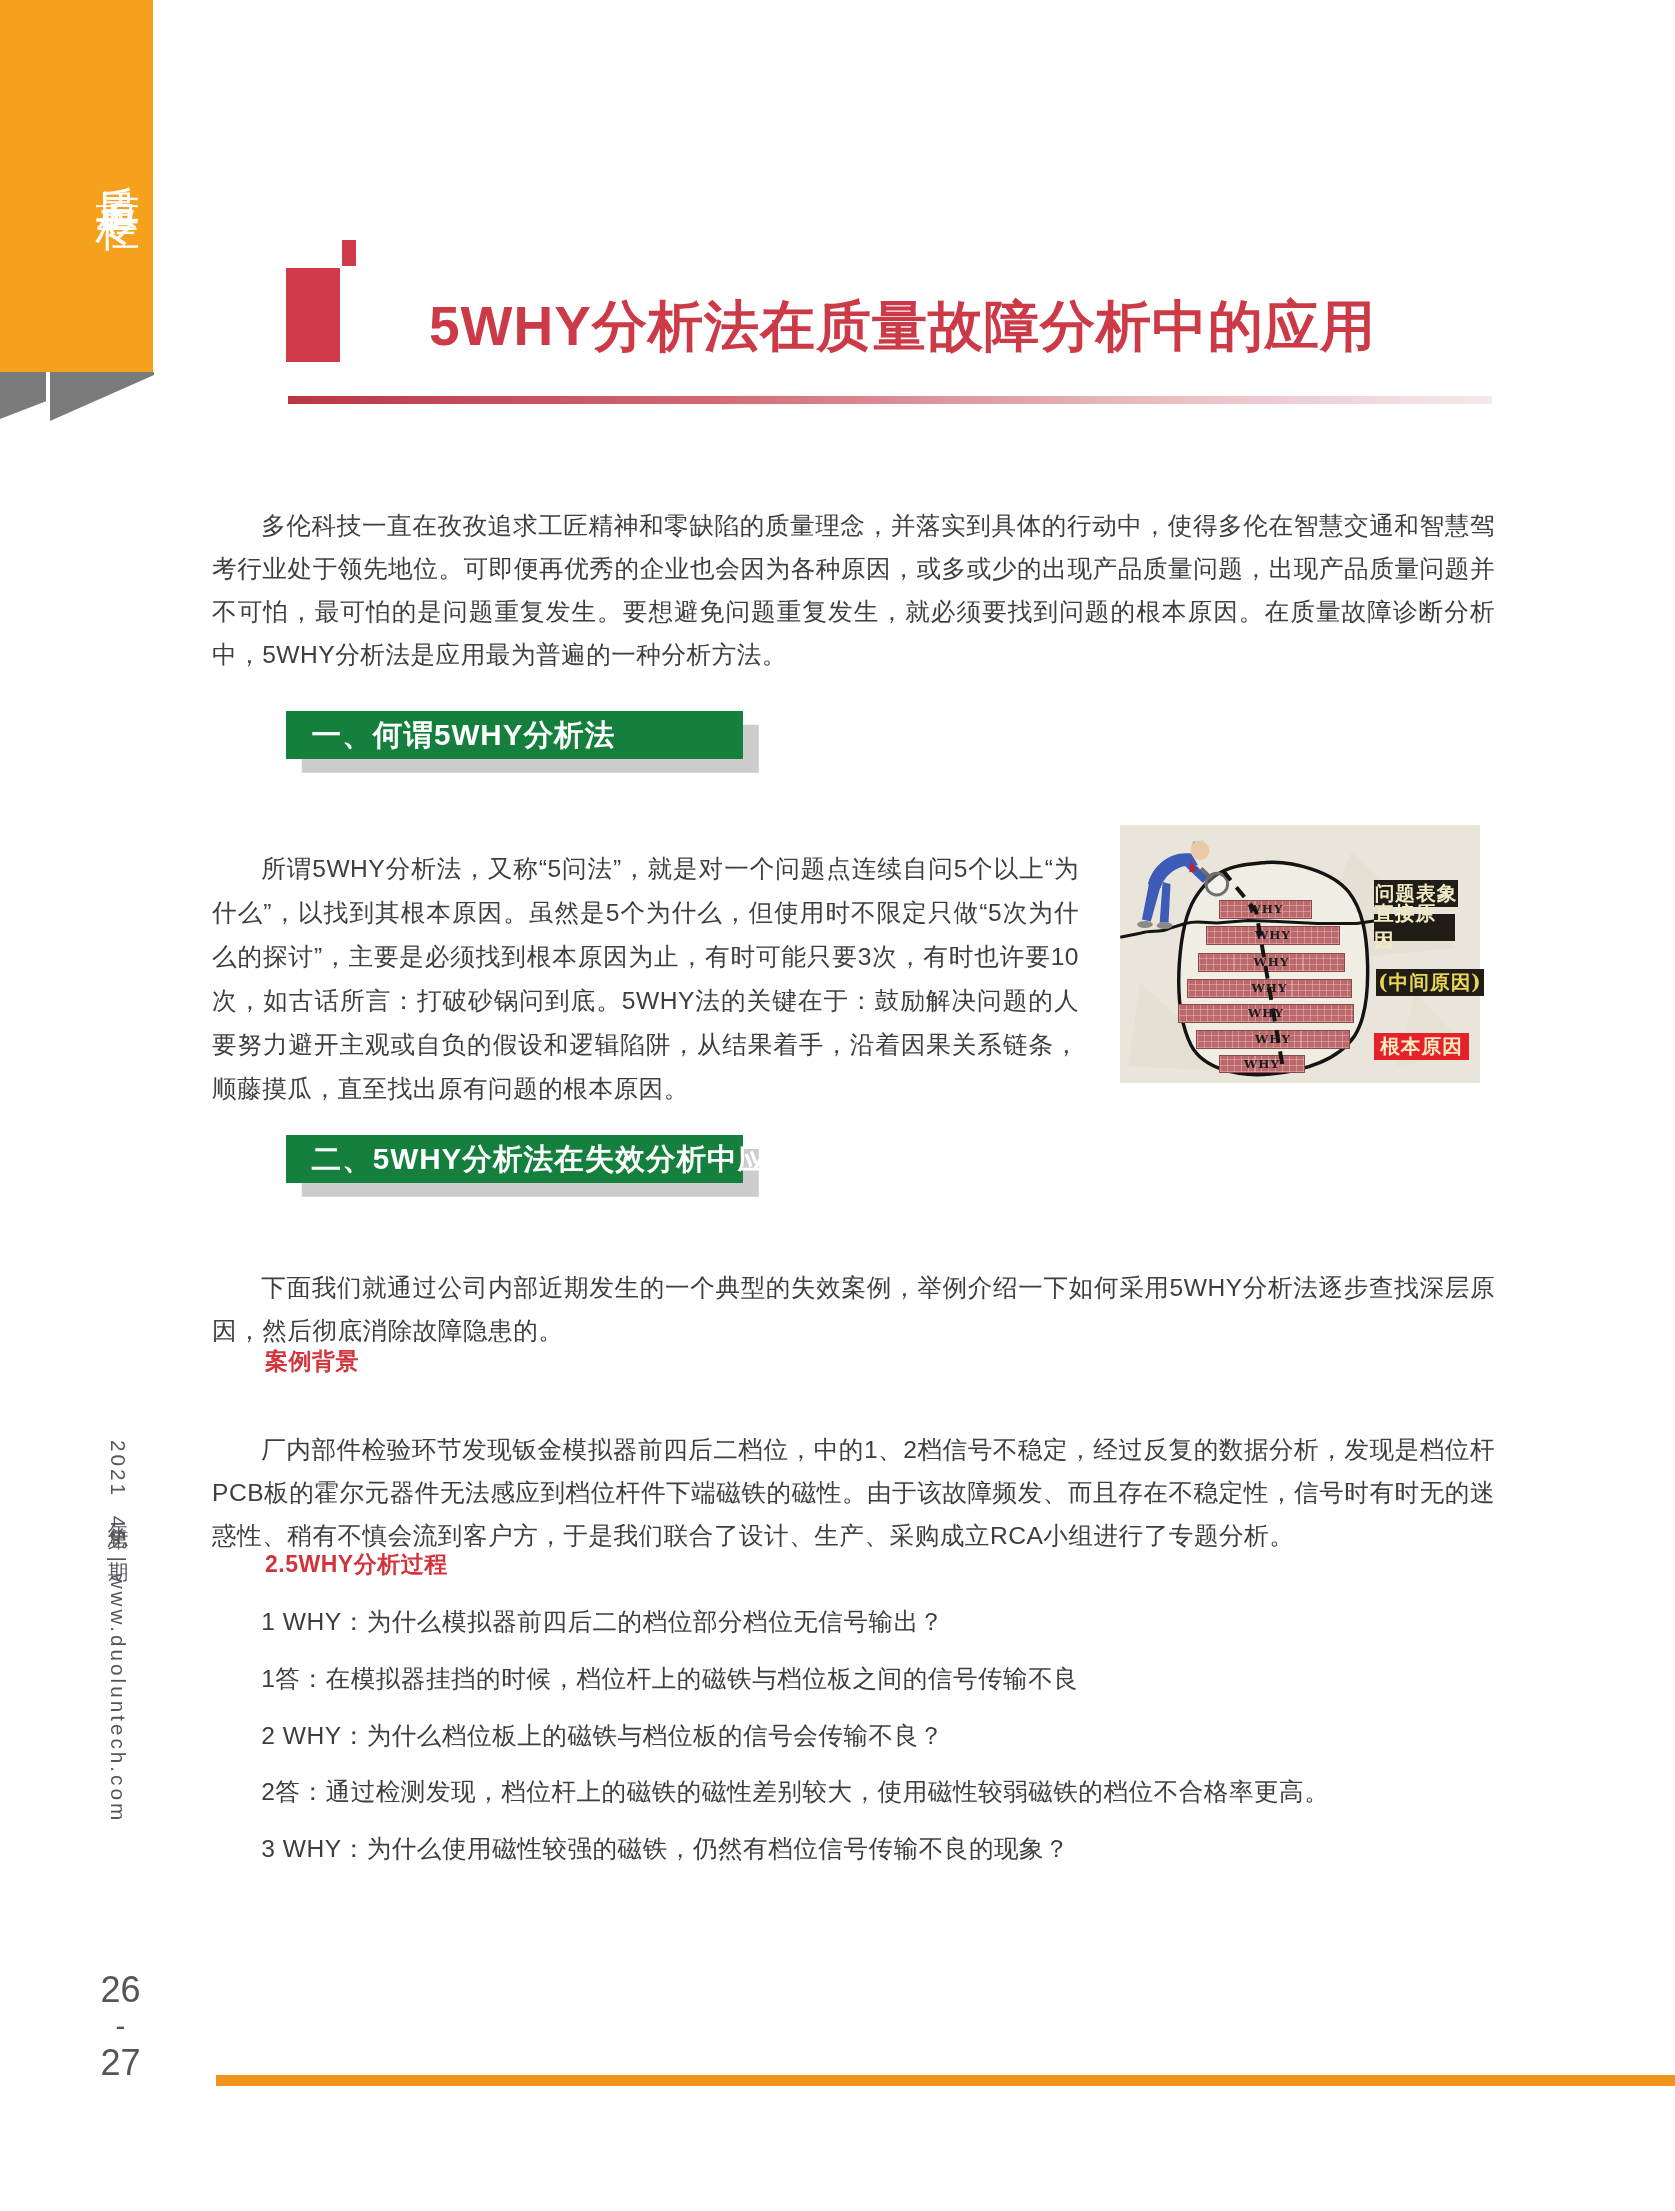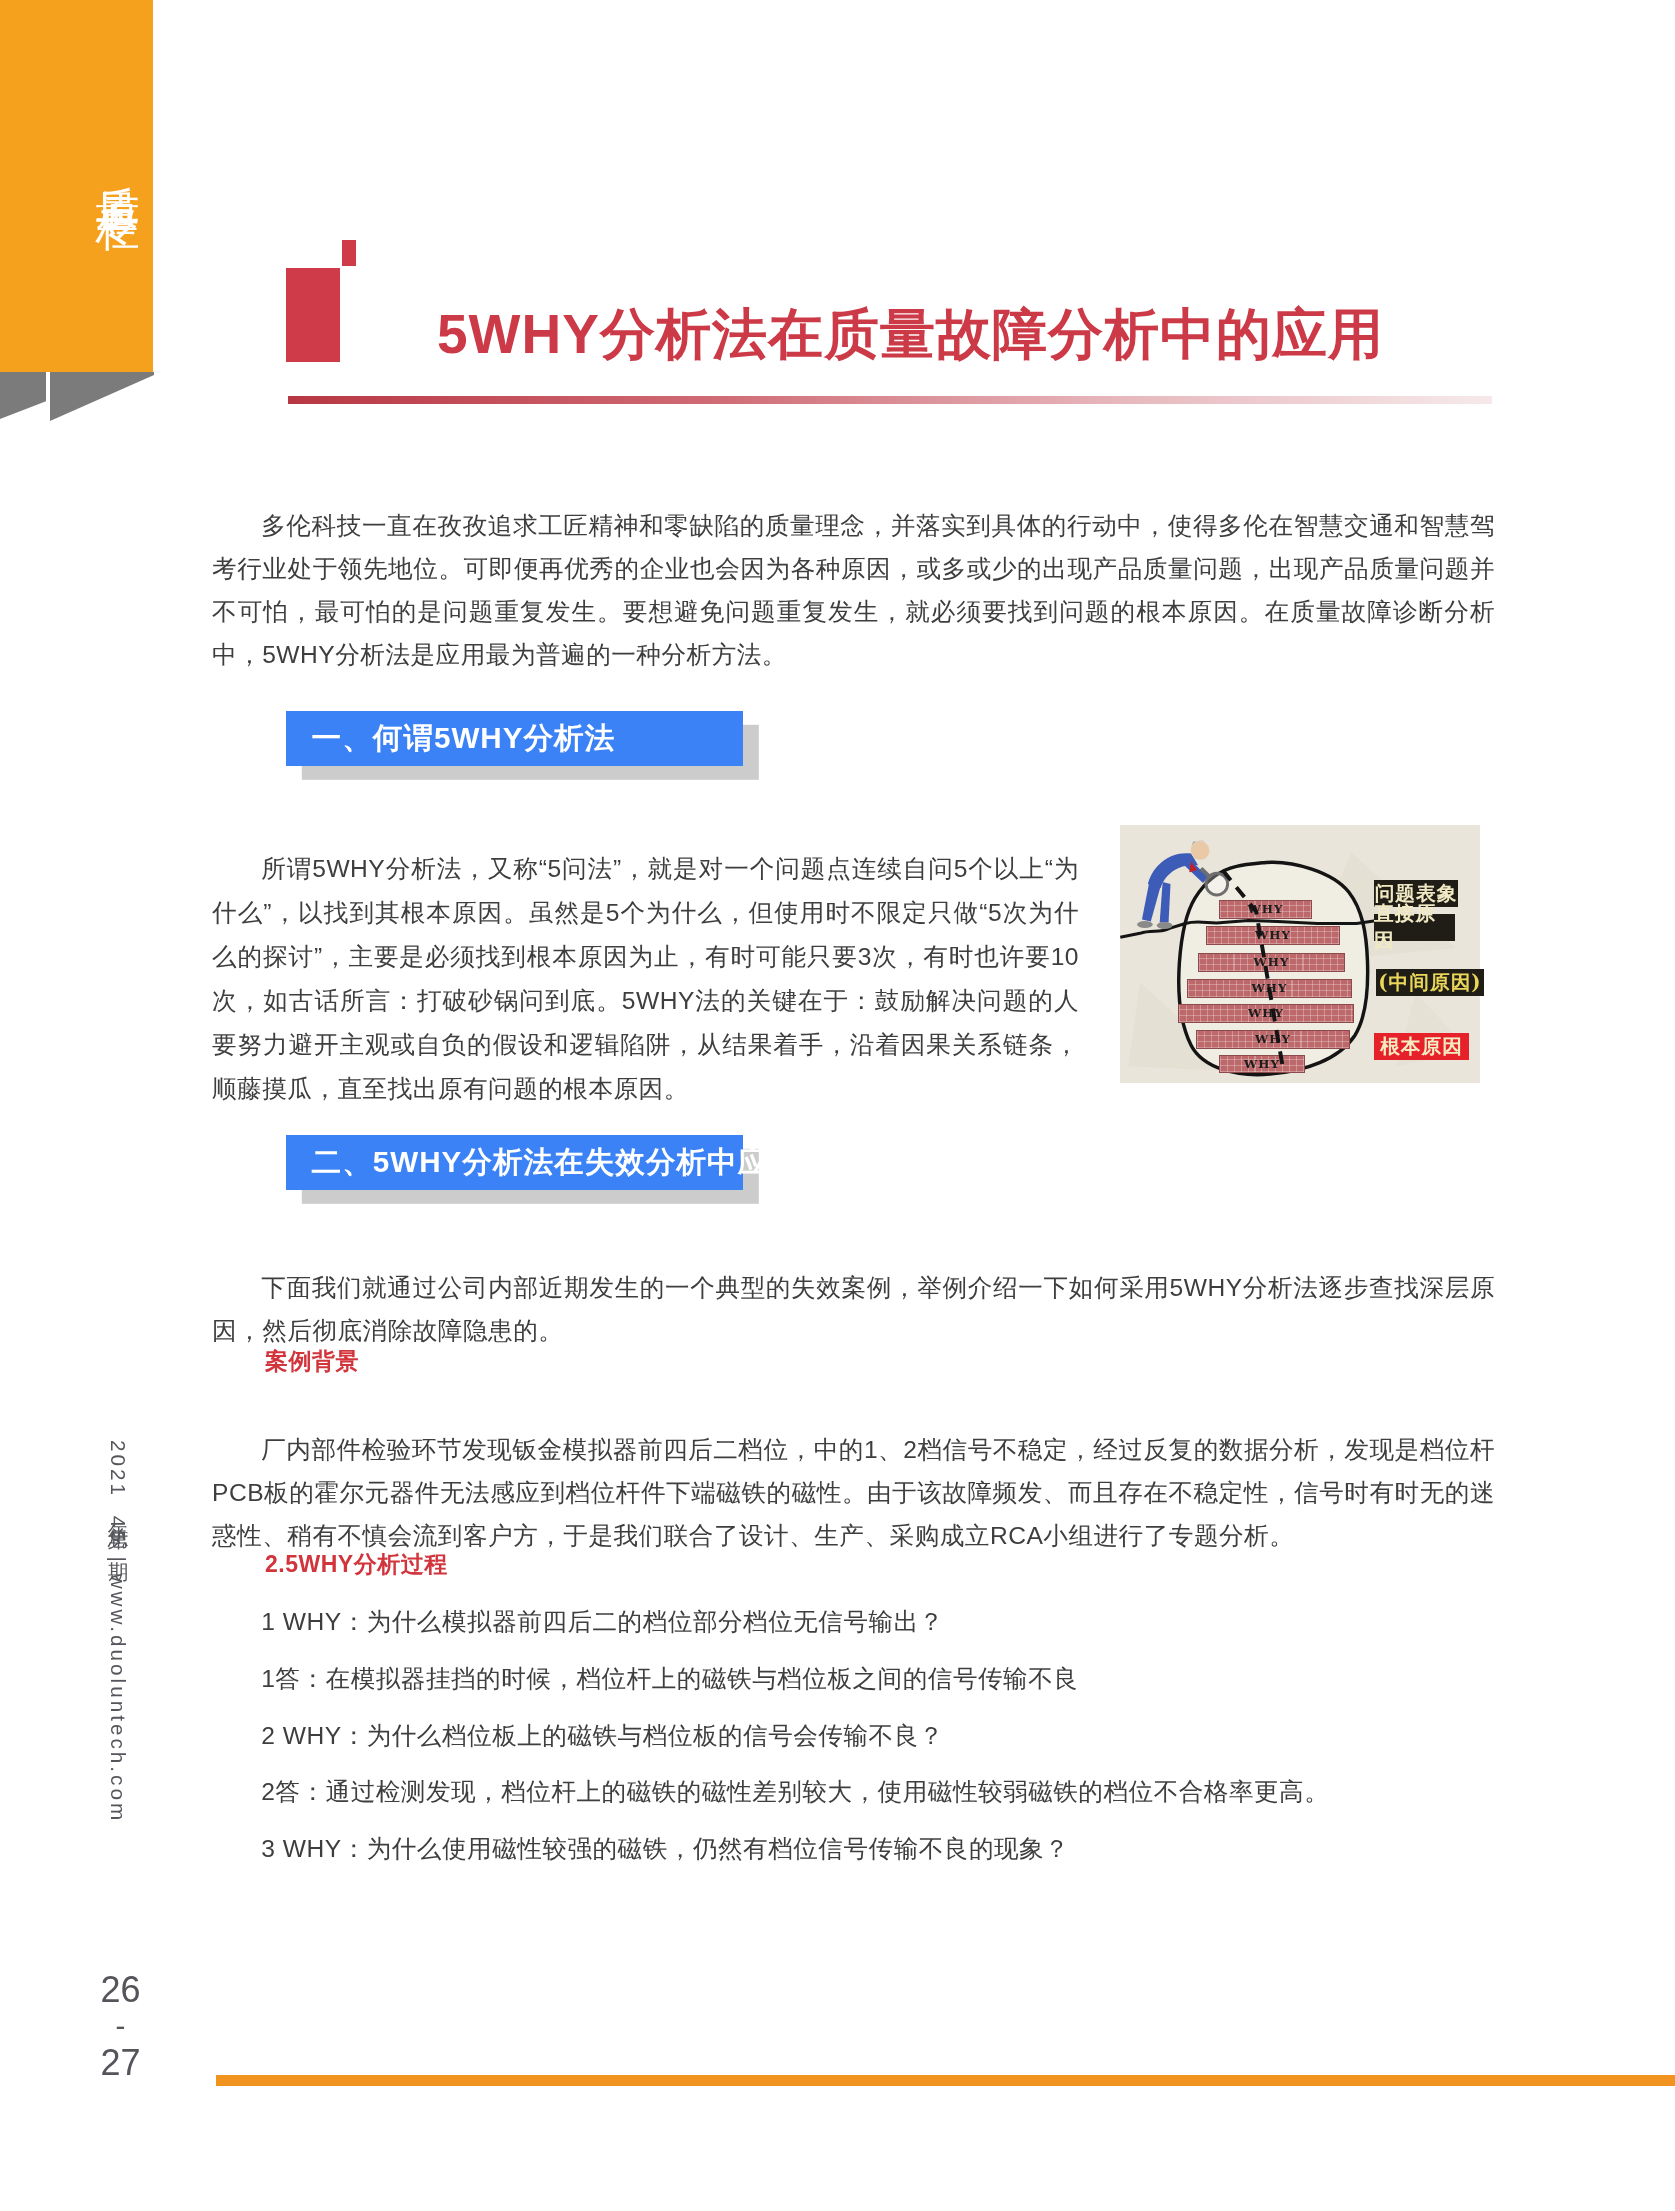--- a/index.html
+++ b/index.html
@@ -30,21 +30,21 @@
   .page-title{
     position:absolute;left:429px;top:290px;font-size:55px;font-weight:bold;color:#cd3a47;
     letter-spacing:1px;white-space:nowrap;
   }
   .title-divider{position:absolute;left:288px;top:396px;width:1204px;height:7.9px;
     background:linear-gradient(to right,#b83744,#cf6a74 35%,#e7b9be 70%,#f6e9ea 100%);}
   
   .para{color:#3e3e3e;font-size:24.6px;line-height:43px;text-align:justify;text-indent:2em;letter-spacing:0.5px;}
   .intro{position:absolute;left:212px;top:479px;width:1283px;}
   .sec-banner{
-    position:absolute;left:286px;width:457px;height:55px;background:#3b82f6;color:#ffffff;
+    position:absolute;left:286px;width:457px;height:48px;background:#15803d;color:#ffffff;
     font-weight:bold;font-size:29.6px;display:flex;align-items:center;padding-left:25.6px;
     box-sizing:border-box;box-shadow:15.8px 13.8px 0 0 #cccccc;letter-spacing:1px;white-space:nowrap;
   }
   #sec1-banner{top:711px;}
   #sec2-banner{top:1135px;}
   .sec1-body{position:absolute;left:212px;top:822px;width:867px;line-height:44px;}
   .sec2-lead{position:absolute;left:212px;top:1241px;width:1283px;}
   .red-subhead{position:absolute;left:265px;color:#d2343c;font-size:23px;font-weight:bold;letter-spacing:0.5px;}
   #case-title{top:1346px;}
   #process-title{top:1549px;}
@@ -83,21 +83,21 @@
 <div class="ribbon-right"></div>
 <div class="issue-vertical">2021 年总第45期 | www.duoluntech.com</div>
 <div class="page-numbers">
   <div class="pn">26</div>
   <div class="pn-dash">-</div>
   <div class="pn">27</div>
 </div>
 
 <div class="sq-big"></div>
 <div class="sq-small"></div>
-<h1 class="page-title" style="margin:8px;text-align:right;">5WHY分析法在质量故障分析中的应用</h1>
+<h1 class="page-title" style="margin:0;text-align:right;">5WHY分析法在质量故障分析中的应用</h1>
 <div class="title-divider"></div>
 
 <p class="para intro">多伦科技一直在孜孜追求工匠精神和零缺陷的质量理念，并落实到具体的行动中，使得多伦在智慧交通和智慧驾考行业处于领先地位。可即便再优秀的企业也会因为各种原因，或多或少的出现产品质量问题，出现产品质量问题并不可怕，最可怕的是问题重复发生。要想避免问题重复发生，就必须要找到问题的根本原因。在质量故障诊断分析中，5WHY分析法是应用最为普遍的一种分析方法。</p>
 
 <div class="sec-banner" id="sec1-banner">一、何谓5WHY分析法</div>
 <p class="para sec1-body">所谓5WHY分析法，又称“5问法”，就是对一个问题点连续自问5个以上“为什么”，以找到其根本原因。虽然是5个为什么，但使用时不限定只做“5次为什么的探讨”，主要是必须找到根本原因为止，有时可能只要3次，有时也许要10次，如古话所言：打破砂锅问到底。5WHY法的关键在于：鼓励解决问题的人要努力避开主观或自负的假设和逻辑陷阱，从结果着手，沿着因果关系链条，顺藤摸瓜，直至找出原有问题的根本原因。</p>
 
 <div class="figure">
   <svg class="fig-under" width="360" height="258" viewBox="0 0 365 262">
 

